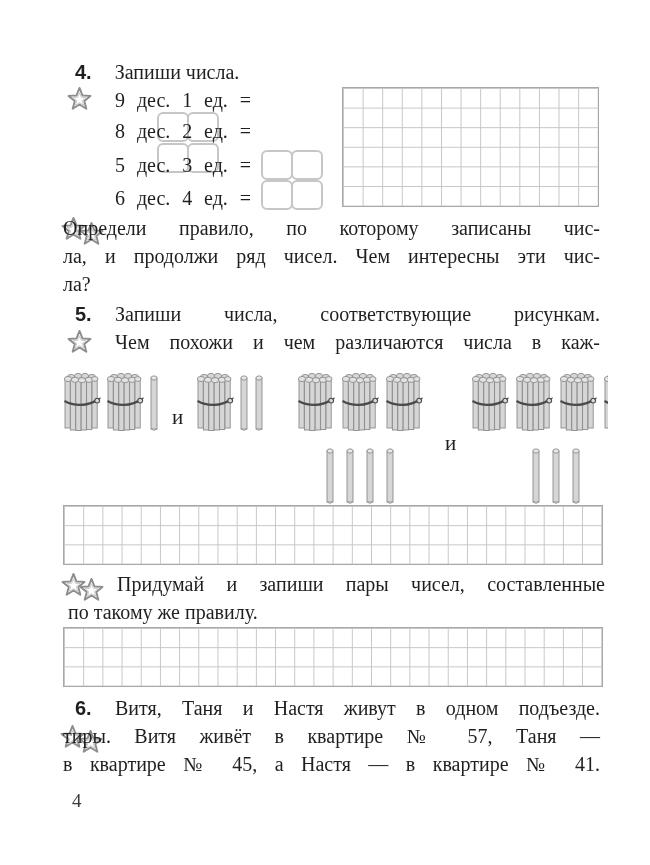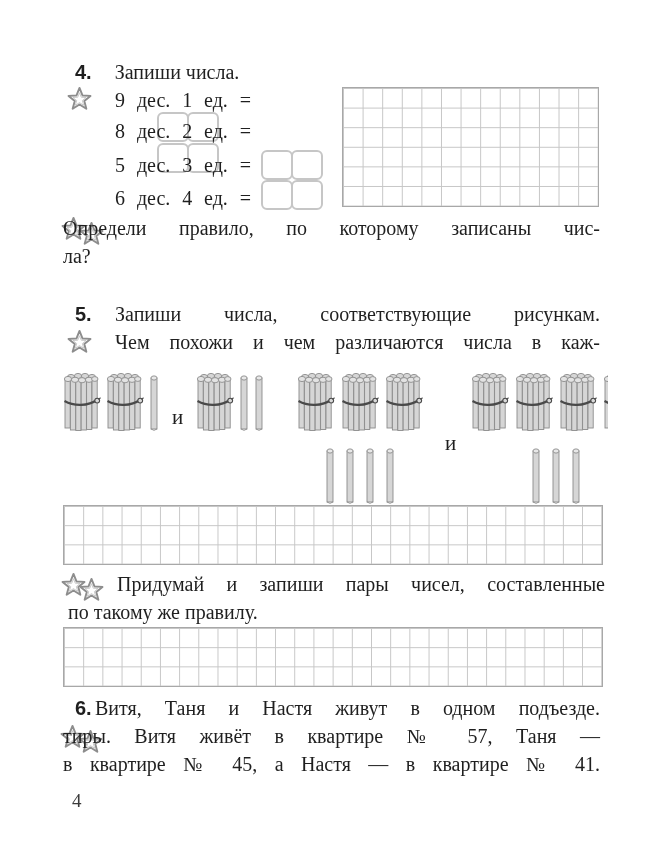--- a/index.html
+++ b/index.html
@@ -87,20 +87,21 @@
     <polygon points="13,2 16.1,9.8 24.4,10.3 18,15.6 20.1,23.7 13,19.2 5.9,23.7 8.1,15.6 1.6,10.3 9.9,9.8" fill="#ffffff" stroke="#8d8d8d" stroke-width="2" stroke-linejoin="round"></polygon>
     <polygon points="13,2 16.1,9.8 24.4,10.3 18,15.6 20.1,23.7 13,19.2 5.9,23.7 8.1,15.6 1.6,10.3 9.9,9.8" fill="none" stroke="#bdbdbd" stroke-width="1.4" stroke-linejoin="round" transform="translate(5.2,5.8) scale(0.6)"></polygon>
       </svg>
       <svg class="star s2" width="25" height="25" viewBox="0 0 26 26">
     <polygon points="13,2 16.1,9.8 24.4,10.3 18,15.6 20.1,23.7 13,19.2 5.9,23.7 8.1,15.6 1.6,10.3 9.9,9.8" fill="#ffffff" stroke="#8d8d8d" stroke-width="2" stroke-linejoin="round"></polygon>
     <polygon points="13,2 16.1,9.8 24.4,10.3 18,15.6 20.1,23.7 13,19.2 5.9,23.7 8.1,15.6 1.6,10.3 9.9,9.8" fill="none" stroke="#bdbdbd" stroke-width="1.4" stroke-linejoin="round" transform="translate(5.2,5.8) scale(0.6)"></polygon>
       </svg>
     </div>
   <div class="abs" style="left:63px;top:214px;width:537px;">
     <div class="jline" style="">Определи правило, по которому записаны чис-</div>
+    <div class="jline">ла, и продолжи ряд чисел. Чем интересны эти чис-</div>
     <div class="line">ла?</div>
   </div>
 
   <span class="abs ex-num" style="left:75px;top:300px;line-height:28px;">5.</span>
   <div class="abs jline" style="left:115px;top:300px;width:485px;">Запиши числа, соответствующие рисункам.</div>
   <div class="abs star-wrap" style="left:67px;top:329px;">
       <svg class="star s1" width="25" height="25" viewBox="0 0 26 26">
     <polygon points="13,2 16.1,9.8 24.4,10.3 18,15.6 20.1,23.7 13,19.2 5.9,23.7 8.1,15.6 1.6,10.3 9.9,9.8" fill="#ffffff" stroke="#8d8d8d" stroke-width="2" stroke-linejoin="round"></polygon>
     <polygon points="13,2 16.1,9.8 24.4,10.3 18,15.6 20.1,23.7 13,19.2 5.9,23.7 8.1,15.6 1.6,10.3 9.9,9.8" fill="none" stroke="#bdbdbd" stroke-width="1.4" stroke-linejoin="round" transform="translate(5.2,5.8) scale(0.6)"></polygon>
       </svg>
@@ -425,20 +426,20 @@
       <svg class="star s1" width="25" height="25" viewBox="0 0 26 26">
     <polygon points="13,2 16.1,9.8 24.4,10.3 18,15.6 20.1,23.7 13,19.2 5.9,23.7 8.1,15.6 1.6,10.3 9.9,9.8" fill="#ffffff" stroke="#8d8d8d" stroke-width="2" stroke-linejoin="round"></polygon>
     <polygon points="13,2 16.1,9.8 24.4,10.3 18,15.6 20.1,23.7 13,19.2 5.9,23.7 8.1,15.6 1.6,10.3 9.9,9.8" fill="none" stroke="#bdbdbd" stroke-width="1.4" stroke-linejoin="round" transform="translate(5.2,5.8) scale(0.6)"></polygon>
       </svg>
       <svg class="star s2" width="25" height="25" viewBox="0 0 26 26">
     <polygon points="13,2 16.1,9.8 24.4,10.3 18,15.6 20.1,23.7 13,19.2 5.9,23.7 8.1,15.6 1.6,10.3 9.9,9.8" fill="#ffffff" stroke="#8d8d8d" stroke-width="2" stroke-linejoin="round"></polygon>
     <polygon points="13,2 16.1,9.8 24.4,10.3 18,15.6 20.1,23.7 13,19.2 5.9,23.7 8.1,15.6 1.6,10.3 9.9,9.8" fill="none" stroke="#bdbdbd" stroke-width="1.4" stroke-linejoin="round" transform="translate(5.2,5.8) scale(0.6)"></polygon>
       </svg>
     </div>
   <div class="abs" style="left:63px;top:694px;width:537px;">
-    <div class="jline" style="margin-left:32px;">Витя, Таня и Настя живут в одном подъезде.</div>
+    <div class="jline" style="margin-left:52px;">Витя, Таня и Настя живут в одном подъезде.</div>
     <div class="jline">тиры. Витя живёт в квартире № 57, Таня —</div>
     <div class="jline">в квартире № 45, а Настя — в квартире № 41.</div>
   </div>
 
   <div class="abs pagenum" style="left:72px;top:790px;">4</div>
 
 </div>
 
 </body></html>

